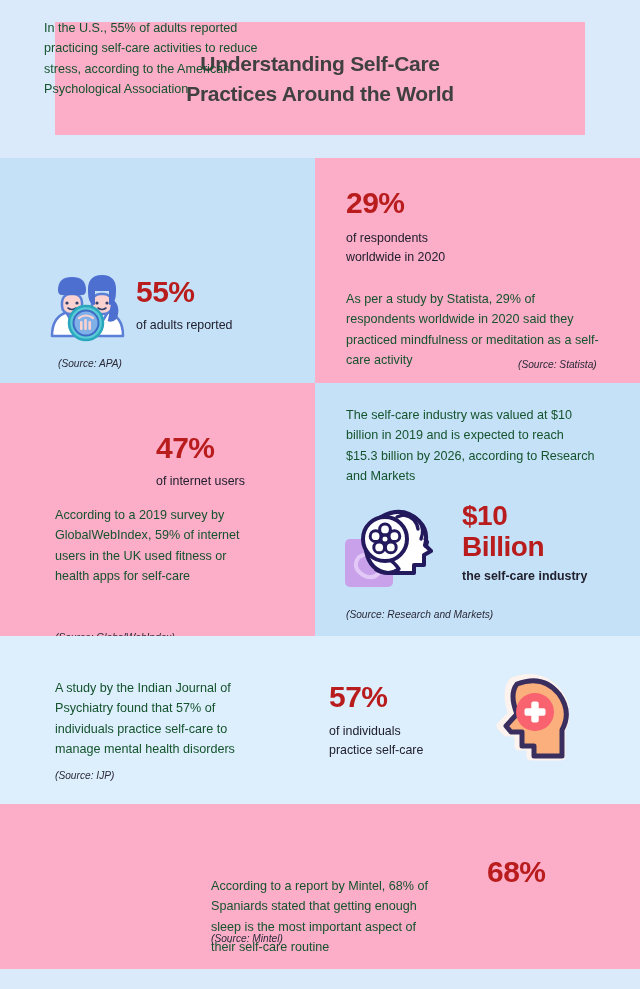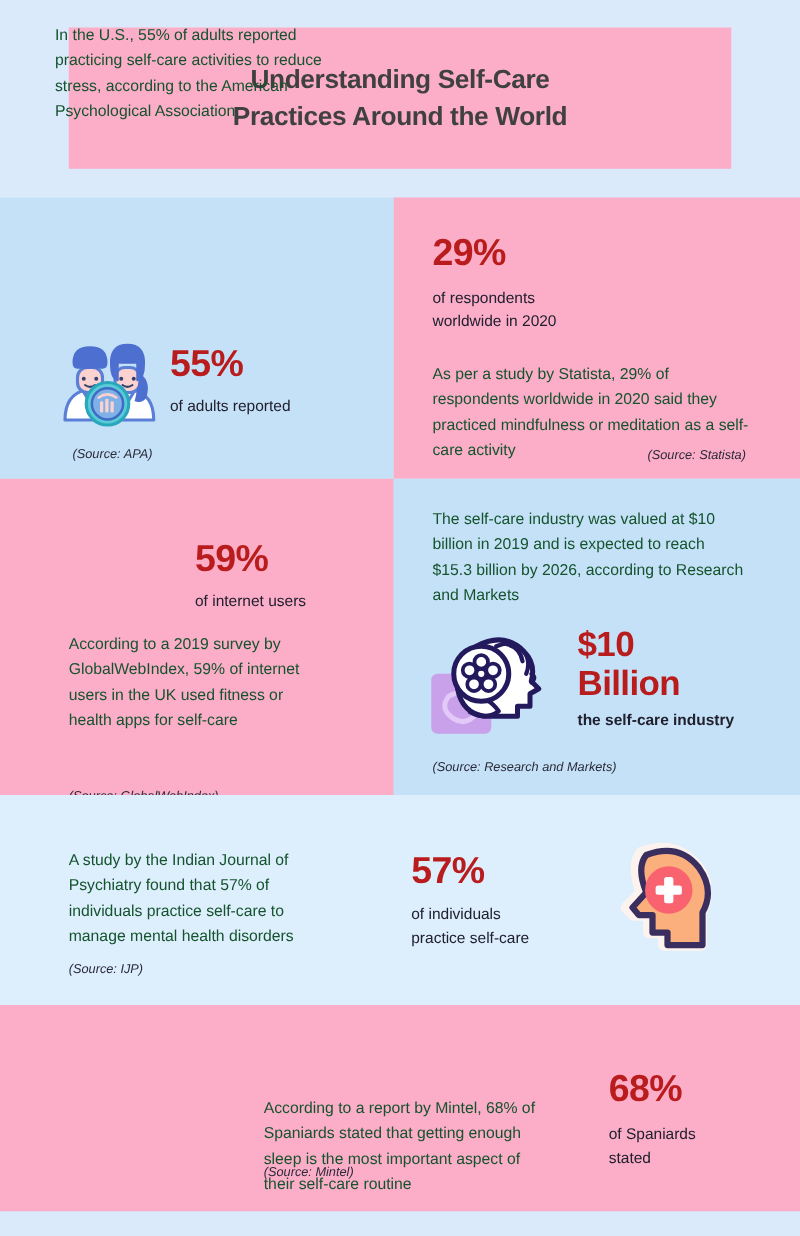--- a/index.html
+++ b/index.html
@@ -151,21 +151,21 @@
     <div>worldwide in 2020</div>
   </div>
   <div class="body-text r2-text">As per a study by Statista, 29% of respondents worldwide in 2020 said they practiced mindfulness or meditation as a self-care activity</div>
   <div class="source r2-src">(Source: Statista)</div>
 
   <div class="row row2">
     <div class="cell bg-pink left"></div>
     <div class="cell bg-blue right"></div>
   </div>
 
-  <div class="stat-big r3-stat">59%</div>
+  <div class="stat-big r3-stat">47%</div>
   <div class="stat-sub r3-sub">of internet users</div>
   <div class="body-text r3-text">According to a 2019 survey by GlobalWebIndex, 59% of internet users in the UK used fitness or health apps for self-care</div>
   <div class="source r3-src">(Source: GlobalWebIndex)</div>
 
   <div class="body-text r4-text">The self-care industry was valued at $10 billion in 2019 and is expected to reach $15.3 billion by 2026, according to Research and Markets</div>
 
   <span class="icon-wrap r4-icon">
     <svg width="104" height="92" viewBox="0 0 104 92">
       <rect x="4" y="42" width="48" height="48" rx="5" fill="#c9a0ea"></rect>
       <path d="M18 60 q-8 10 4 18 q10 6 18-4 q6-10 -4-15 q-10-4 -18 1 z" fill="none" stroke="#e3c9f7" stroke-width="4" stroke-linejoin="round"></path>
@@ -217,18 +217,14 @@
     </svg>
   </span>
 
   <div class="row row4">
     <div class="cell bg-pink full"></div>
   </div>
 
   <div class="body-text r6-text">According to a report by Mintel, 68% of Spaniards stated that getting enough sleep is the most important aspect of their self-care routine</div>
   <div class="source r6-src">(Source: Mintel)</div>
   <div class="stat-big r6-stat">68%</div>
-  <div class="stat-sub r6-sub">
-    <div>of Spaniards</div>
-    <div>stated</div>
-  </div>
 
 </div>
 
 </body></html>

